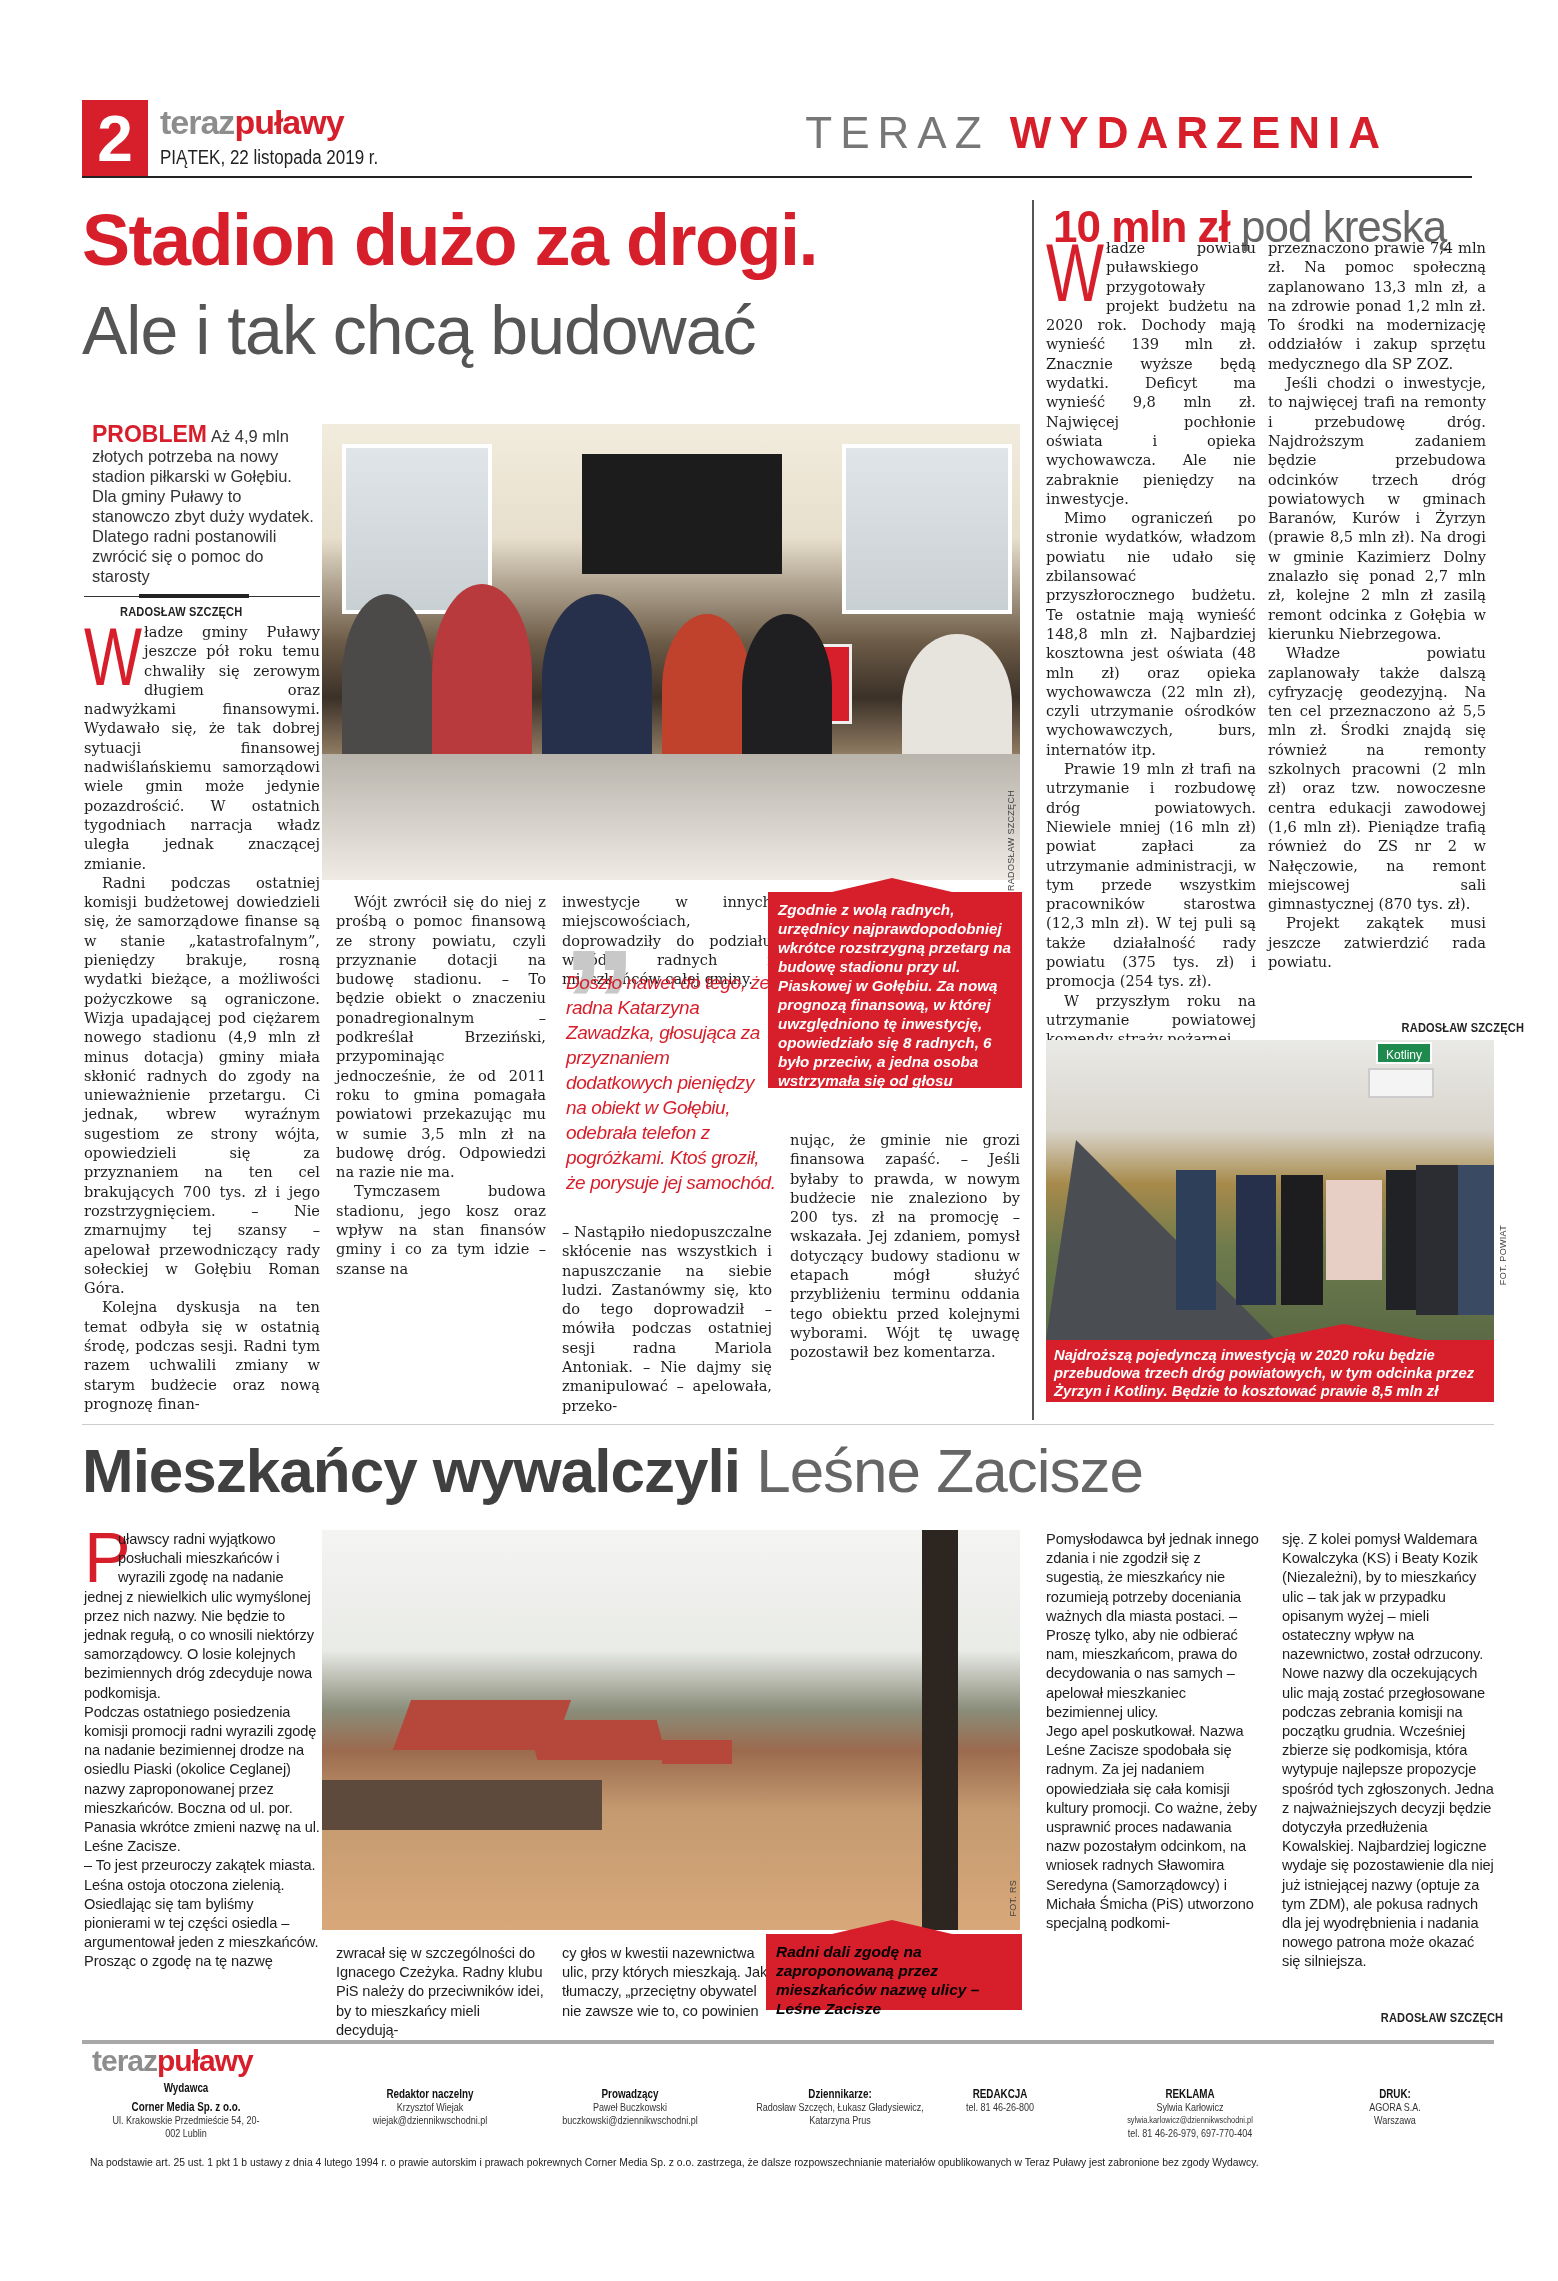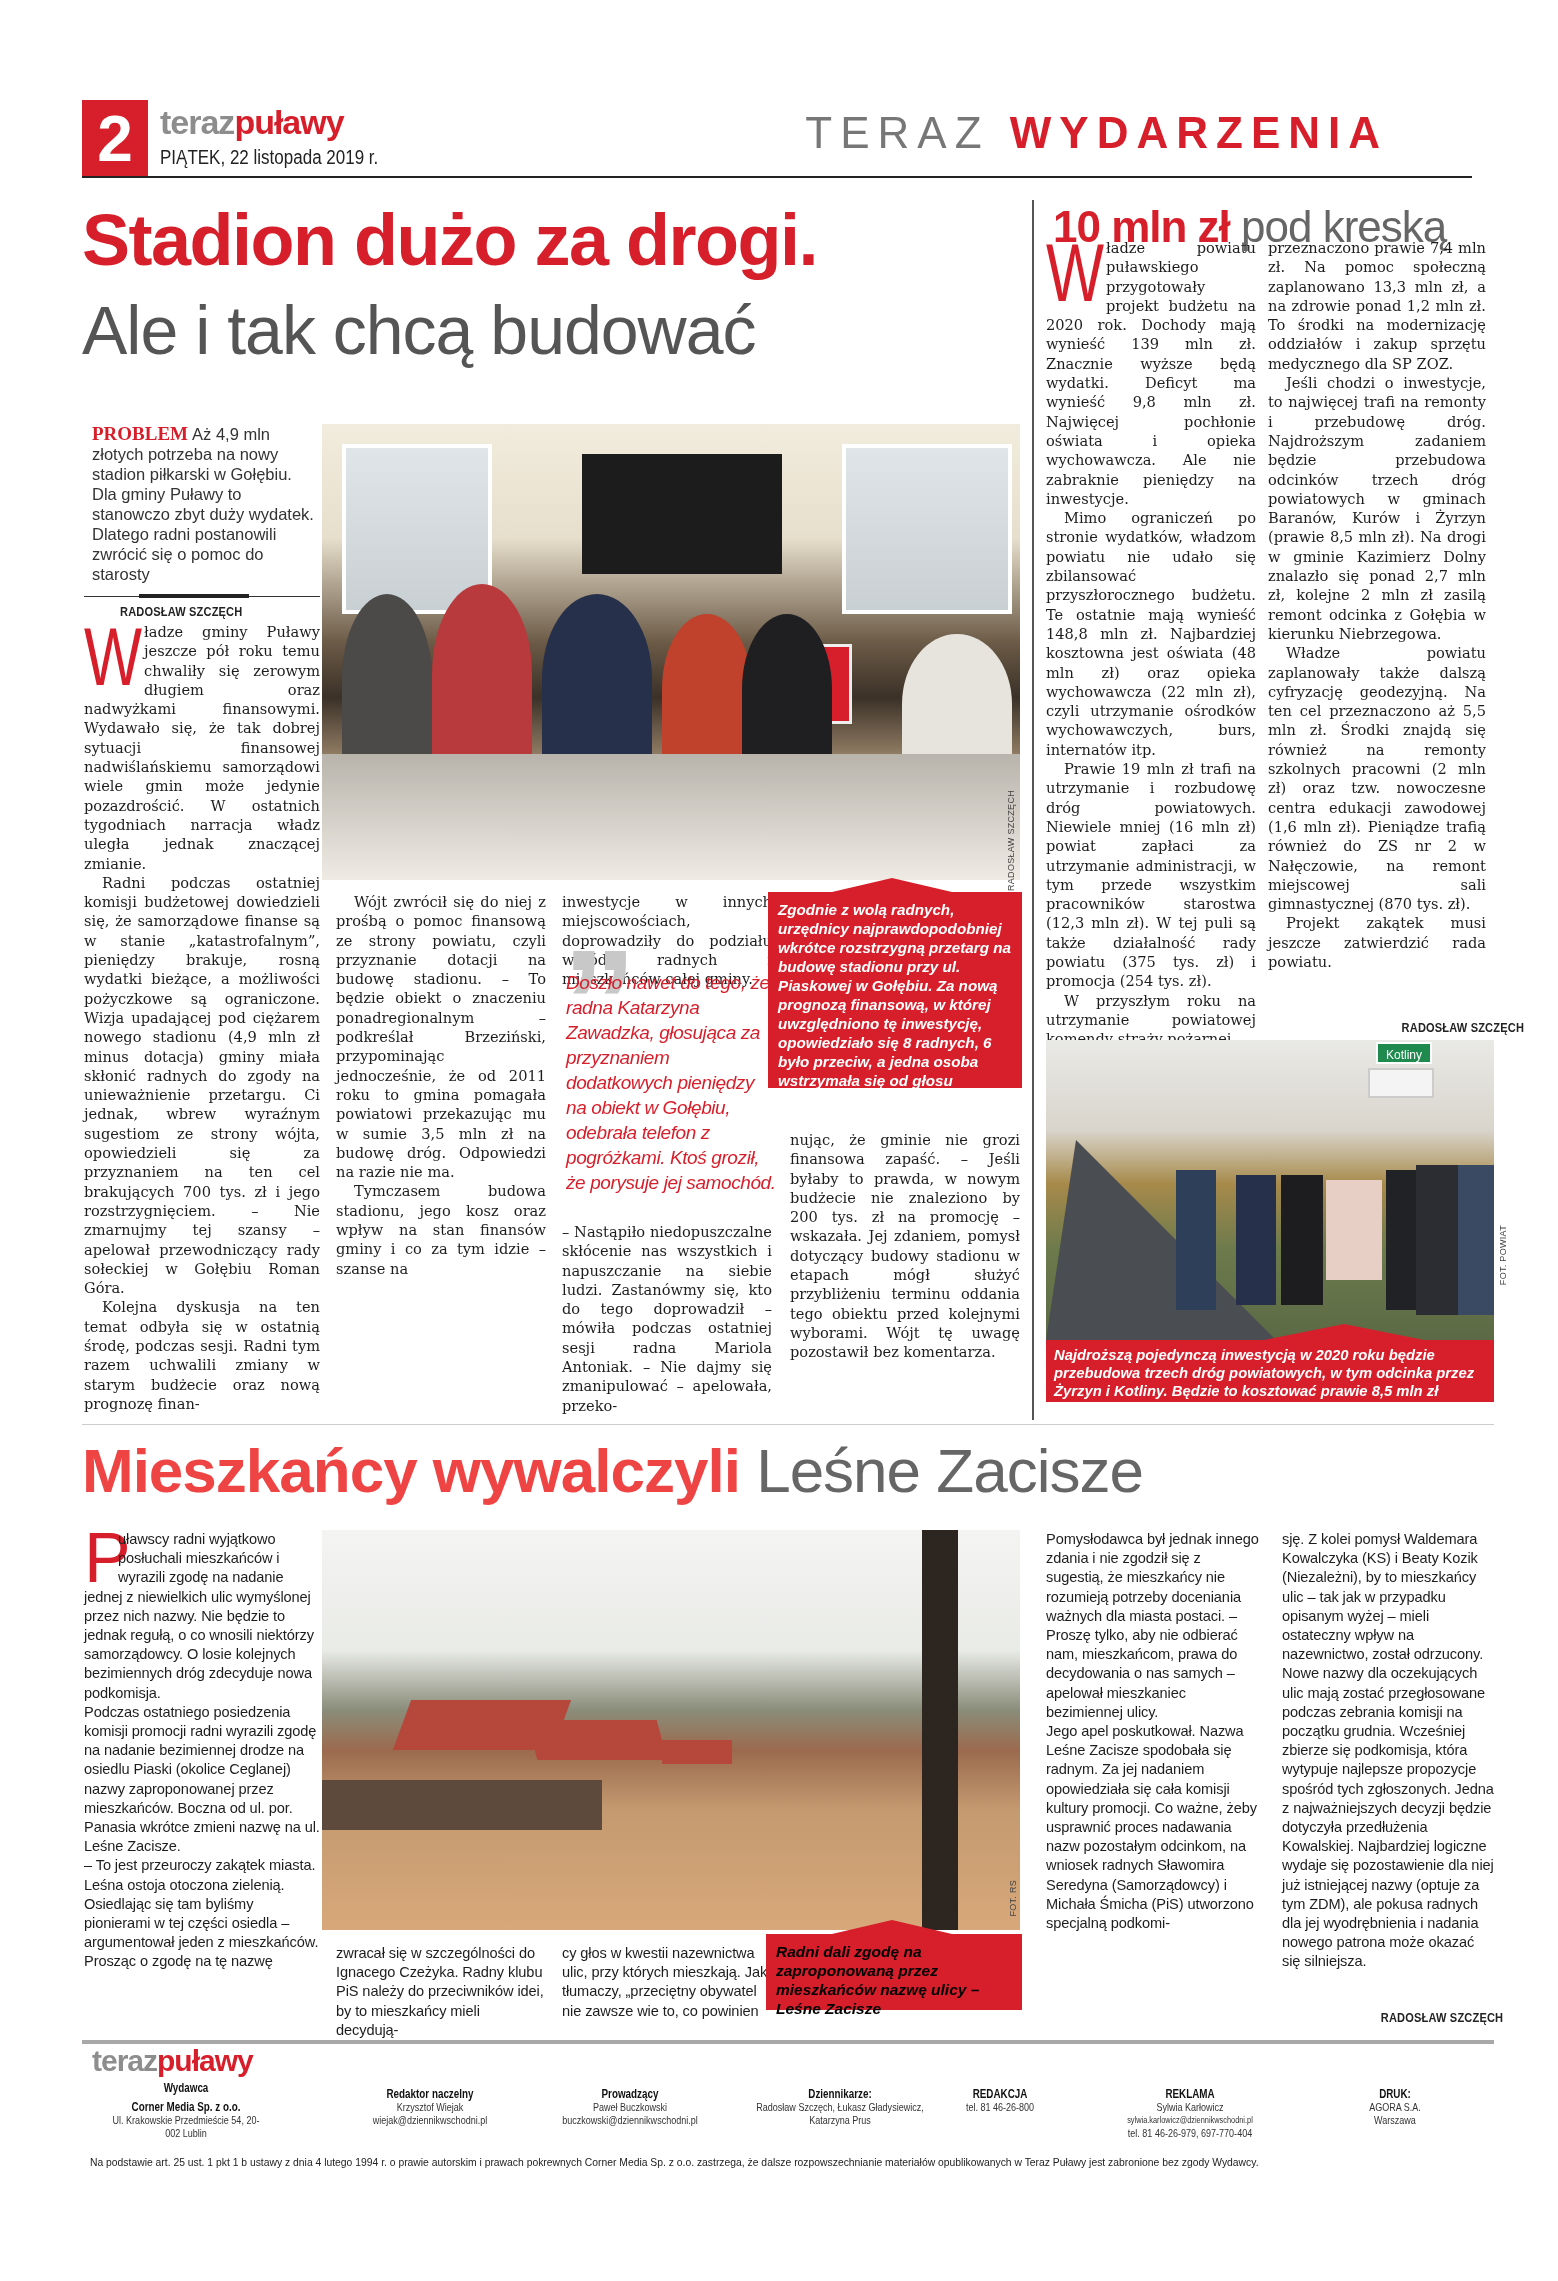--- a/index.html
+++ b/index.html
@@ -19,21 +19,21 @@
 
   
   .h1 { left: 82px; top: 200px; font-family: "Liberation Sans", sans-serif; font-weight: bold; font-size: 72px; color: #d71f2b; letter-spacing: -1.5px; line-height: 80px; }
   .h1sub { left: 82px; top: 290px; font-family: "Liberation Sans", sans-serif; font-size: 68px; color: #555; letter-spacing: -1px; line-height: 80px; font-weight: 400; }
   .h2 { left: 1045px; top: 200px; font-family: "Liberation Sans", sans-serif; font-size: 44px; line-height: 54px; letter-spacing: -1px; white-space: nowrap; }
   .h2 .r { color: #d71f2b; font-weight: bold; margin-left: 8px; } .h2 .g { color: #666; font-weight: 300; }
   .vrule { left: 1032px; top: 200px; width: 2px; height: 1220px; background: #555; }
 
   
   .lead { left: 92px; top: 424px; width: 228px; font-family: "Liberation Sans", sans-serif; font-size: 16.5px; line-height: 20px; color: #333; }
-  .lead b { color: #d71f2b; font-size: 19px; margin-right: 4px; font-family: Liberation Serif, serif; }
+  .lead b { color: #d71f2b; font-size: 23px; margin-right: 4px; }
   .byline-rule { left: 84px; top: 596px; width: 236px; height: 1px; background: #333; }
   .byline-rule::after { content: ""; position: absolute; left: 55px; top: -2px; width: 110px; height: 4px; background: #222; }
   .byline { font-family: "Liberation Sans", sans-serif; font-weight: bold; font-size: 13px; color: #222; letter-spacing: .2px; transform: scaleX(.85); }
   .byline.b1 { left: 120px; top: 604px; transform-origin: left; }
 
   
   .col { font-size: 14.6px; line-height: 19.3px; text-align: justify; hyphens: manual; color: #1d1d1d; }
   .col p { text-indent: 18px; }
   .col p.ni { text-indent: 0; }
   .drop { float: left; font-family: "Liberation Sans", sans-serif; font-weight: 300; color: #d71f2b; font-size: 82px; line-height: 66px; margin: 2px 6px 0 0; transform: scaleX(.75); transform-origin: left; width: 54px; }
@@ -72,21 +72,21 @@
   .photo2 .sign2 { position: absolute; left: 322px; top: 28px; width: 66px; height: 30px; background: #f4f4f4; border: 2px solid #ccc; }
   .cred2 { left: 1498px; top: 1225px; }
   .callout2 { left: 1046px; top: 1340px; width: 448px; height: 62px; background: #d71f2b; color: #fff; padding: 6px 8px;
     font-family: "Liberation Sans", sans-serif; font-weight: bold; font-style: italic; font-size: 14.8px; line-height: 18px; }
   .callout2::before { content: ""; position: absolute; right: 70px; top: -16px; border-left: 80px solid transparent; border-right: 80px solid transparent; border-bottom: 16px solid #d71f2b; }
   .byline.b2 { left: 1380px; top: 1020px; transform-origin: right; }
 
   
   .hr-mid { left: 82px; top: 1424px; width: 1412px; height: 1px; background: #ccc; }
   .h3 { left: 82px; top: 1436px; font-family: "Liberation Sans", sans-serif; font-size: 62px; line-height: 70px; letter-spacing: -1px; white-space: nowrap; }
-  .h3 .r { color: #ef4444; font-weight: bold; } .h3 .g { color: #666; font-weight: 300; }
+  .h3 .r { color: #404040; font-weight: bold; } .h3 .g { color: #666; font-weight: 300; }
   .sans { font-family: "Liberation Sans", sans-serif; font-size: 14.6px; line-height: 19.2px; color: #1d1d1d; font-weight: bold; letter-spacing: -.1px; }
   .sans p { text-indent: 0; }
   .dropP { float: left; font-family: "Liberation Sans", sans-serif; font-weight: 300; color: #d71f2b; font-size: 70px; line-height: 56px; margin: 0 8px 0 0; width: 26px; }
   .d1 { left: 84px; top: 1530px; width: 236px; font-weight: normal; }
   .d2 { left: 336px; top: 1944px; width: 210px; font-weight: normal; }
   .d3 { left: 562px; top: 1944px; width: 210px; font-weight: normal; }
   .d4 { left: 1046px; top: 1530px; width: 216px; font-weight: normal; }
   .d5 { left: 1282px; top: 1530px; width: 212px; font-weight: normal; }
   .photo3 { left: 322px; top: 1530px; width: 698px; height: 400px; overflow: hidden;
     background: linear-gradient(180deg, #f4f4f2 0, #e9ebe7 30%, #8a8d7a 45%, #9b6a4e 55%, #c49a70 70%, #d8a87a 100%); }

